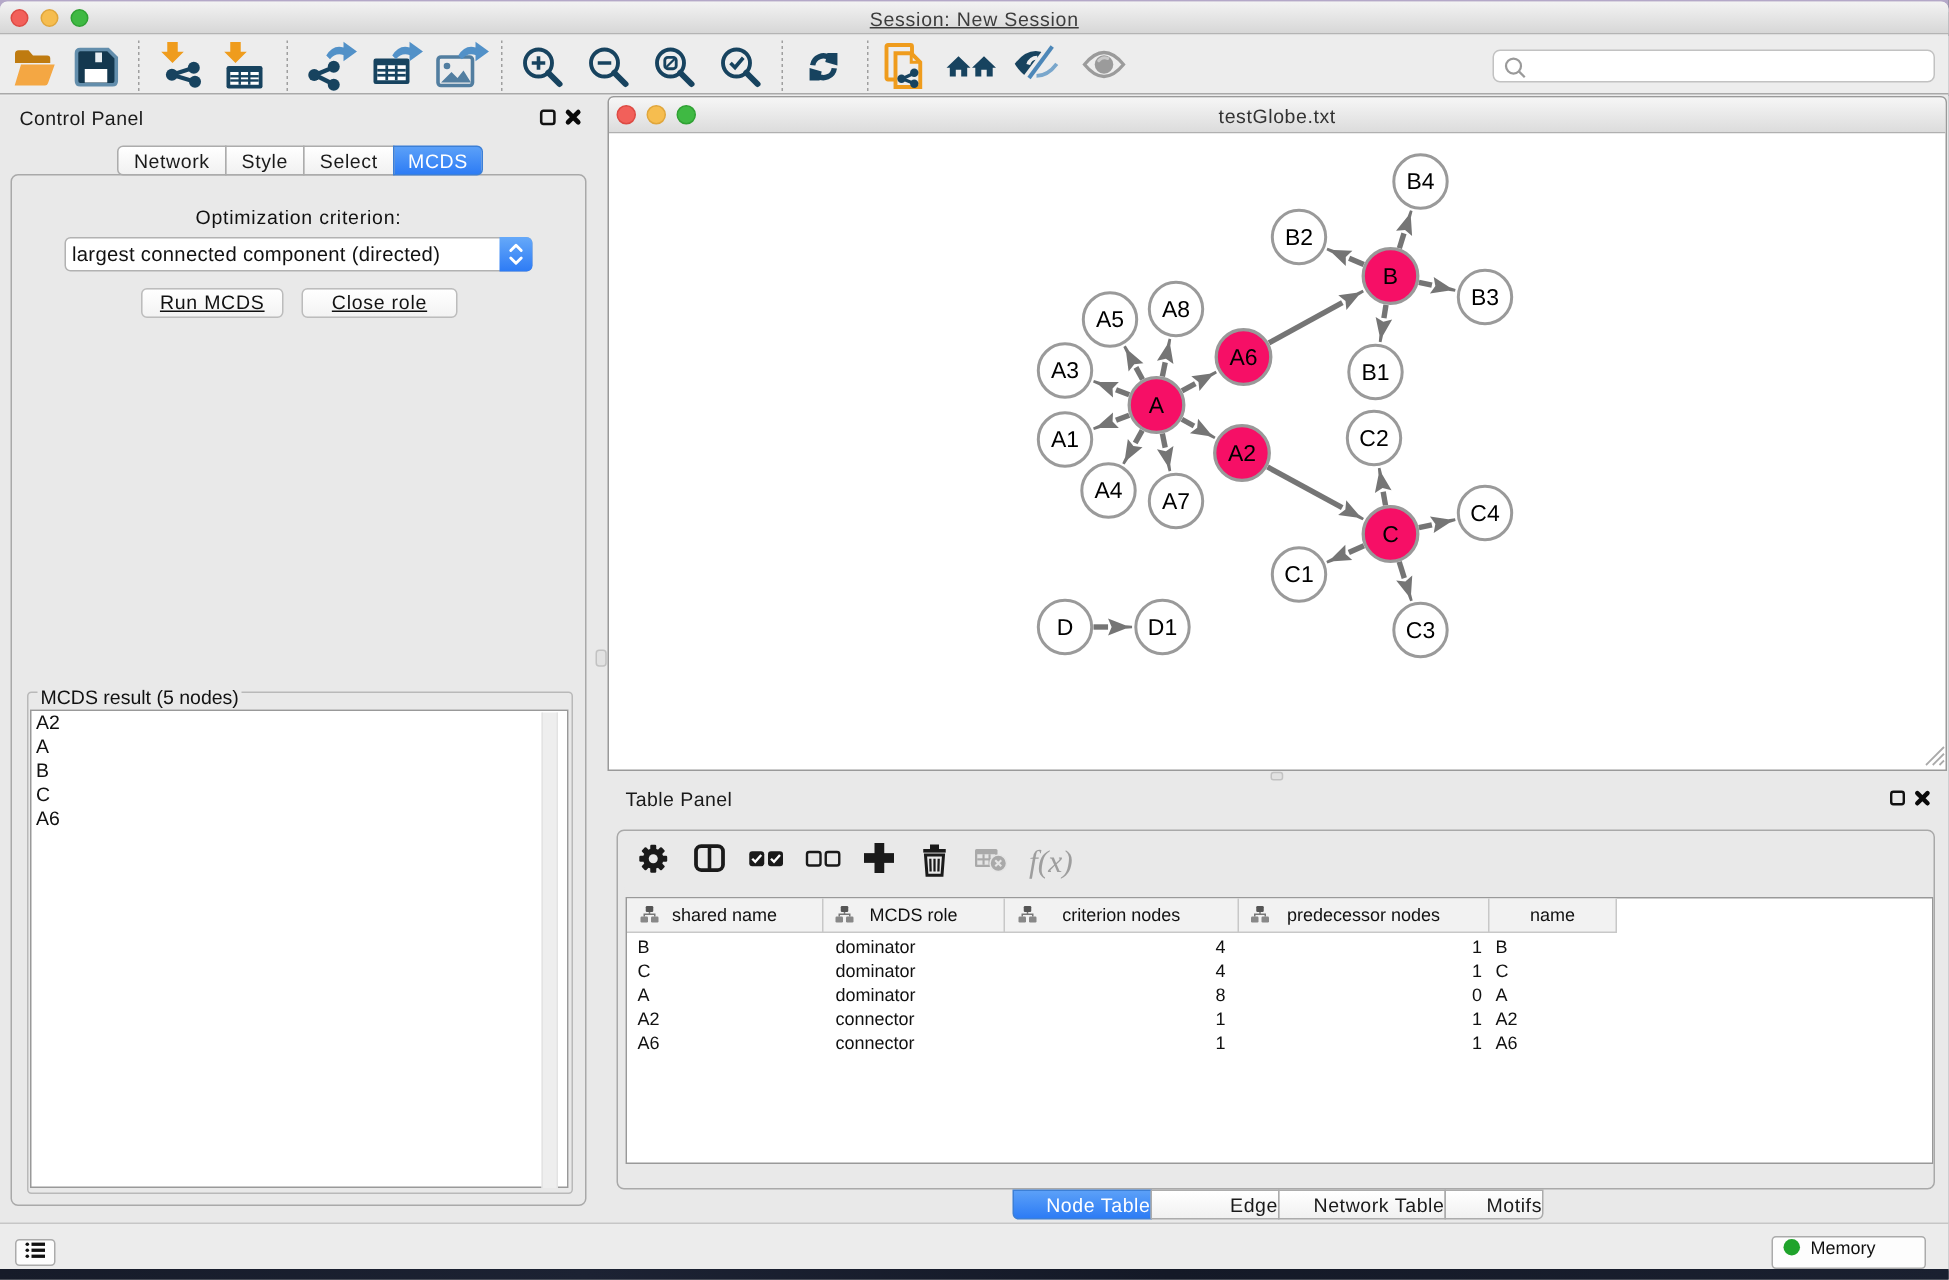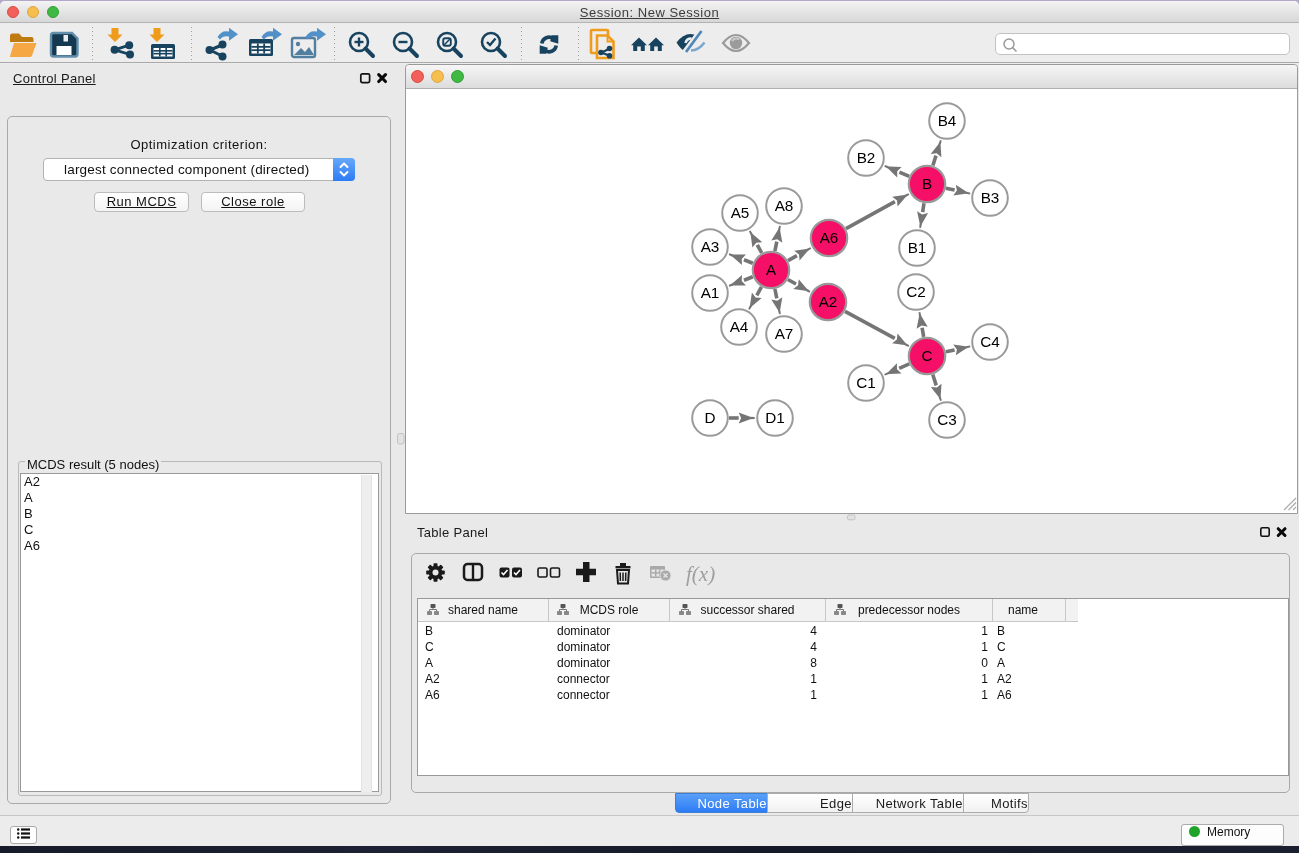--- a/index.html
+++ b/index.html
@@ -11,28 +11,28 @@
 #win { left:0; top:1px; width:1299px; height:845px; background:#ececec; border-radius:5px 5px 0 0; }
 #titlebar { left:0; top:0; width:1299px; height:22px; background:linear-gradient(#f3f3f3,#d7d7d7); border-bottom:1px solid #b4b4b4; border-radius:5px 5px 0 0; }
 .tl { width:12px; height:12px; border-radius:50%; top:5px; }
 #title-text { width:100%; text-align:center; top:4px; font-size:13px; color:#3c3c3c; letter-spacing:0.5px;text-decoration:underline; }
 #toolbar { left:0; top:23px; width:1299px; height:39px; background:#ededed; border-bottom:1px solid #a9a9a9; }
 .vsep { top:3px; width:1px; height:34px; background-image:repeating-linear-gradient(#9f9f9f 0 1.5px, transparent 1.5px 4px); }
 #searchbox { left:995px; top:9px; width:295px; height:22px; background:#fff; border:1px solid #c2c2c2; border-radius:5px; }
 #mainbg { left:0; top:63px; width:1299px; height:751px; background:#e9e9e9; }
 
 
-#cp-title { left:13px; top:70px; font-size:13px; color:#1a1a1a; letter-spacing:0.3px;text-decoration:underline; }
+#cp-title { left:13px; top:70px; font-size:13px; color:#1a1a1a; letter-spacing:0.3px; }
 .tabrow { height:20px; font-size:13px; }
 .tab { position:absolute; top:0; height:20px; border:1px solid #acacac; background:linear-gradient(#ffffff,#f1f1f1); color:#1a1a1a; text-align:center; line-height:19px; letter-spacing:0.4px; }
 .tab.sel { background:linear-gradient(#5ba0f8,#2d7cf5); color:#fff; border-color:#3c7fd6; }
 #cp-tabs { left:78px; top:96px; width:245px; }
 #cp-box { left:7px; top:115px; width:384px; height:688px; border:1px solid #a9a9a9; border-radius:5px; background:#e9e9e9; }
 #opt-label { left:0px; top:136px; width:398px; text-align:center; font-size:13px; color:#111; letter-spacing:0.5px; }
-#dropdown { left:43px; top:157px; width:312px; height:23px; background:#fff; border:1px solid #b2b2b2; border-radius:4px; font-size:13.5px; color:#111; line-height:21px; padding-left:20px; letter-spacing:0.2px; }
+#dropdown { left:43px; top:157px; width:312px; height:23px; background:#fff; border:1px solid #b2b2b2; border-radius:4px; font-size:13.5px; color:#111; line-height:21px; padding-left:4px; letter-spacing:0.2px; }
 #dd-btn { right:-1px; top:-1px; width:22px; height:23px; border-radius:0 4px 4px 0; background:linear-gradient(#66a9f9,#2d7bf5); }
 .btn { position:absolute; height:20px; background:linear-gradient(#ffffff,#f3f3f3); border:1px solid #bcbcbc; border-radius:4px; font-size:13px; color:#111; text-align:center; line-height:18px; letter-spacing:0.5px;text-decoration:underline; }
 #fieldset { left:18px; top:460px; width:364px; height:335px; border:1px solid #b9b9b9; border-radius:3px; }
 #fs-label { left:25px; top:456px; font-size:13px; color:#111; background:#e9e9e9; padding:0 2px; }
 #cp-list { left:20px; top:472px; width:359px; height:319px; background:#fff; border:1px solid #999; font-size:13px; color:#111; }
 #cp-list .li { padding-left:3px; height:16px; line-height:16px; }
 #cp-scroll { right:6px; top:1px; width:11px; height:317px; background:#eeeeee; border-left:1px solid #e3e3e3; border-right:1px solid #e3e3e3; }
 
 
 #netwin { left:405px; top:63px; width:893px; height:450px; background:#fff; border:1px solid #9a9a9a; border-radius:4px 4px 0 0; }
@@ -193,20 +193,26 @@
             <circle cx="7" cy="7" r="5" fill="none" stroke="#9a9a9a" stroke-width="1.5"></circle>
             <line x1="10.6" y1="10.6" x2="14.5" y2="14.5" stroke="#9a9a9a" stroke-width="1.5"></line>
           </svg>
         </div>
   </div>
   <div id="mainbg" class="abs"></div>
 
   <div id="cp-title" class="abs">Control Panel</div>
   <div id="cp-box" class="abs"></div>
 
+  <div id="cp-tabs" class="abs tabrow">
+    <div class="tab" style="left:0;width:73px;border-radius:4px 0 0 4px;">Network</div>
+    <div class="tab" style="left:72px;width:53px;">Style</div>
+    <div class="tab" style="left:124px;width:61px;">Select</div>
+    <div class="tab sel" style="left:184px;width:60px;border-radius:0 4px 4px 0;">MCDS</div>
+  </div>
   <div id="opt-label" class="abs">Optimization criterion:</div>
   <div id="dropdown" class="abs">largest connected component (directed)
     <div id="dd-btn" class="abs"><svg width="22" height="23" viewBox="0 0 22 23">
             <path d="M7.5 9 L11 5.5 L14.5 9" stroke="#fff" stroke-width="1.9" fill="none" stroke-linecap="round" stroke-linejoin="round"></path>
             <path d="M7.5 14 L11 17.5 L14.5 14" stroke="#fff" stroke-width="1.9" fill="none" stroke-linecap="round" stroke-linejoin="round"></path>
           </svg></div>
   </div>
   <div class="btn abs" style="left:94px;top:191px;width:95px;">Run MCDS</div>
   <div class="btn abs" style="left:201px;top:191px;width:104px;">Close role</div>
   <div id="fieldset" class="abs"></div>
@@ -219,20 +225,21 @@
         <div class="li">A6</div>
     <div id="cp-scroll" class="abs"></div>
   </div>
   <div id="cp-float" class="abs"></div>
 
   <div id="netwin" class="abs">
     <div id="net-titlebar" class="abs">
       <div class="tl2 abs" style="left:5px;background:#f2605a;border:1px solid #dd4a43;"></div>
       <div class="tl2 abs" style="left:25px;background:#f6bd4f;border:1px solid #e0a63b;"></div>
       <div class="tl2 abs" style="left:45px;background:#3fb943;border:1px solid #2fa133;"></div>
+      <div id="net-title" class="abs">testGlobe.txt</div>
     </div>
   </div>
   <svg id="graph" width="894" height="450" viewBox="0 0 894 450" xmlns="http://www.w3.org/2000/svg" style="position:absolute;left:405px;top:63px">
         <line x1="356.7" y1="189.0" x2="352.3" y2="180.9" stroke="#757575" stroke-width="3.6"></line>
         <polygon points="357.3,178.2 347.9,170.2 345.5,166.4 343.9,167.3 345.8,171.4 347.4,183.6 351.2,178.8" fill="#757575"></polygon>
         <line x1="369.9" y1="187.0" x2="371.8" y2="177.6" stroke="#757575" stroke-width="3.6"></line>
         <polygon points="377.3,178.7 375.2,166.5 375.8,162.1 374.1,161.7 372.9,166.1 366.3,176.5 372.3,175.2" fill="#757575"></polygon>
         <line x1="347.8" y1="199.2" x2="339.0" y2="195.8" stroke="#757575" stroke-width="3.6"></line>
         <polygon points="340.9,190.6 328.6,190.6 324.3,189.3 323.7,191.0 327.8,192.9 337.0,201.0 336.7,195.0" fill="#757575"></polygon>
         <line x1="347.8" y1="212.8" x2="339.0" y2="216.2" stroke="#757575" stroke-width="3.6"></line>
@@ -422,23 +429,23 @@
         </g>
         <g transform="translate(1189,826)">
           <circle cx="5.5" cy="5.5" r="5.5" fill="#1fa32b"></circle>
         </g>
         <text x="1207" y="836" font-size="12" fill="#111">Memory</text>
       </svg>
   <div id="tp-table" class="abs">
     <div id="tp-header" class="abs">
       <div class="hcell" style="left:0;width:131px;">shared name</div>
       <div class="hcell" style="left:131px;width:121px;">MCDS role</div>
-      <div class="hcell" style="left:252px;width:156px;">successor shared</div>
+      <div class="hcell" style="left:252px;width:156px;">criterion nodes</div>
       <div class="hcell" style="left:408px;width:167px;">predecessor nodes</div>
-      <div class="hcell" style="left:563px;width:85px;border-right:1px solid #c8c8c8;">name</div>
+      <div class="hcell" style="left:575px;width:85px;border-right:1px solid #c8c8c8;">name</div>
     </div>
   </div>
   <div class="trow abs" style="left:0;top:622px;width:1299px;">
         <span class="tc" style="left:425px;">B</span>
         <span class="tc" style="left:557px;">dominator</span>
         <span class="tc" style="left:670px;width:147px;text-align:right;">4</span>
         <span class="tc" style="left:825px;width:163px;text-align:right;">1</span>
         <span class="tc" style="left:997px;">B</span>
       </div>
       <div class="trow abs" style="left:0;top:638px;width:1299px;">

